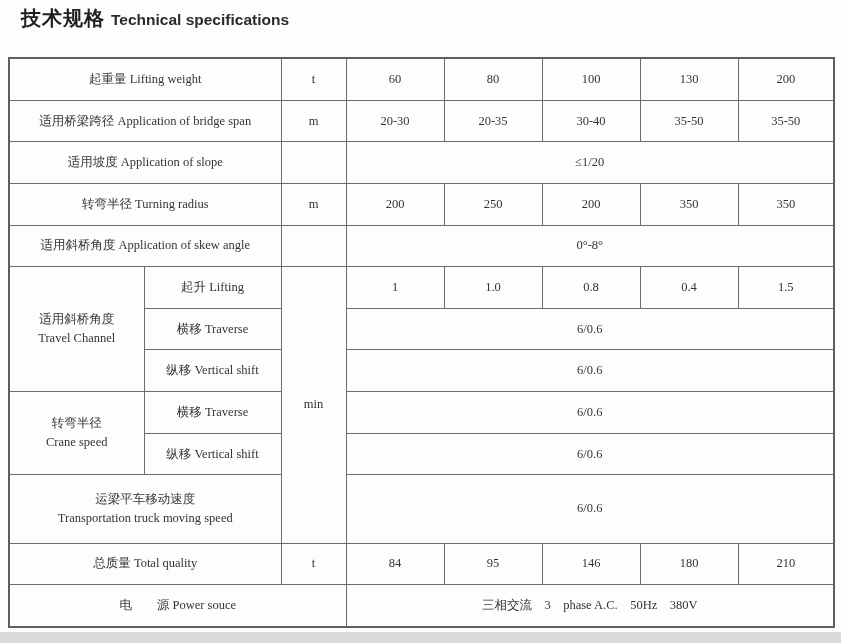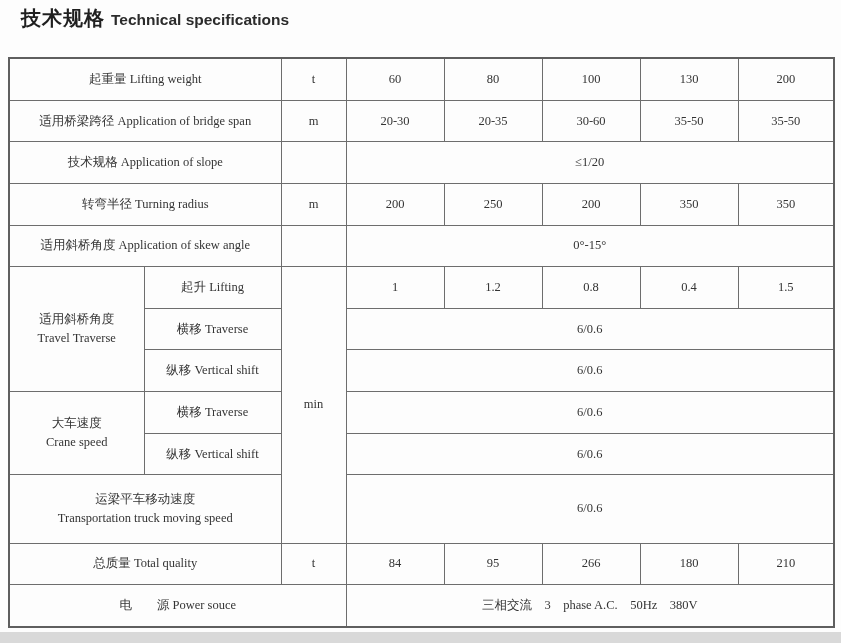--- a/index.html
+++ b/index.html
@@ -60,74 +60,74 @@
       <td>100</td>
       <td>130</td>
       <td>200</td>
     </tr>
 
     <tr>
       <td colspan="2">适用桥梁跨径 Application of bridge span</td>
       <td>m</td>
       <td>20-30</td>
       <td>20-35</td>
-      <td>30-60</td>
+      <td>30-40</td>
       <td>35-50</td>
       <td>35-50</td>
     </tr>
 
     <tr>
-      <td colspan="2">技术规格 Application of slope</td>
+      <td colspan="2">适用坡度 Application of slope</td>
       <td></td>
       <td colspan="5">≤1/20</td>
     </tr>
 
     <tr>
       <td colspan="2">转弯半径 Turning radius</td>
       <td>m</td>
       <td>200</td>
       <td>250</td>
       <td>200</td>
       <td>350</td>
       <td>350</td>
     </tr>
 
     <tr>
       <td colspan="2">适用斜桥角度 Application of skew angle</td>
       <td></td>
-      <td colspan="5">0°-15°</td>
+      <td colspan="5">0°-8°</td>
     </tr>
 
     <tr>
       <td rowspan="3" class="two-line">
         <div>适用斜桥角度</div>
-        <div>Travel Traverse</div>
+        <div>Travel Channel</div>
       </td>
       <td>起升 Lifting</td>
       <td rowspan="6">min</td>
       <td>1</td>
-      <td>1.2</td>
+      <td>1.0</td>
       <td>0.8</td>
       <td>0.4</td>
       <td>1.5</td>
     </tr>
 
     <tr>
       <td>横移 Traverse</td>
       <td colspan="5">6/0.6</td>
     </tr>
 
     <tr>
       <td>纵移 Vertical shift</td>
       <td colspan="5">6/0.6</td>
     </tr>
 
     <tr>
       <td rowspan="2" class="two-line">
-        <div>大车速度</div>
+        <div>转弯半径</div>
         <div>Crane speed</div>
       </td>
       <td>横移 Traverse</td>
       <td colspan="5">6/0.6</td>
     </tr>
 
     <tr>
       <td>纵移 Vertical shift</td>
       <td colspan="5">6/0.6</td>
     </tr>
@@ -138,21 +138,21 @@
         <div>Transportation truck moving speed</div>
       </td>
       <td colspan="5">6/0.6</td>
     </tr>
 
     <tr>
       <td colspan="2">总质量 Total quality</td>
       <td>t</td>
       <td>84</td>
       <td>95</td>
-      <td>266</td>
+      <td>146</td>
       <td>180</td>
       <td>210</td>
     </tr>
 
     <tr>
       <td colspan="3">电　　源 Power souce</td>
       <td colspan="5">三相交流　3　phase A.C.　50Hz　380V</td>
     </tr>
 
   </tbody>

